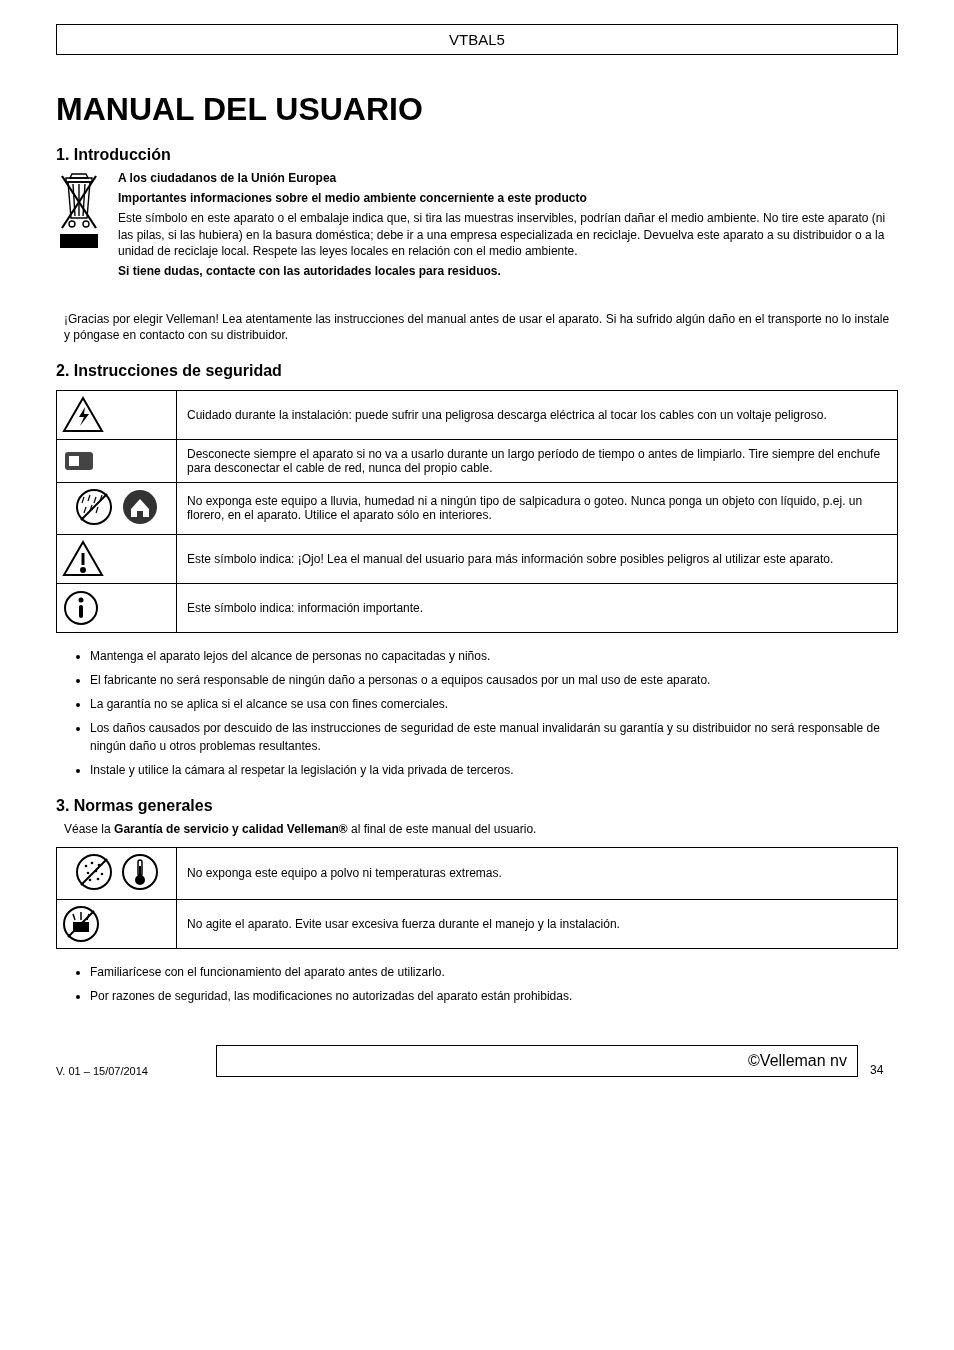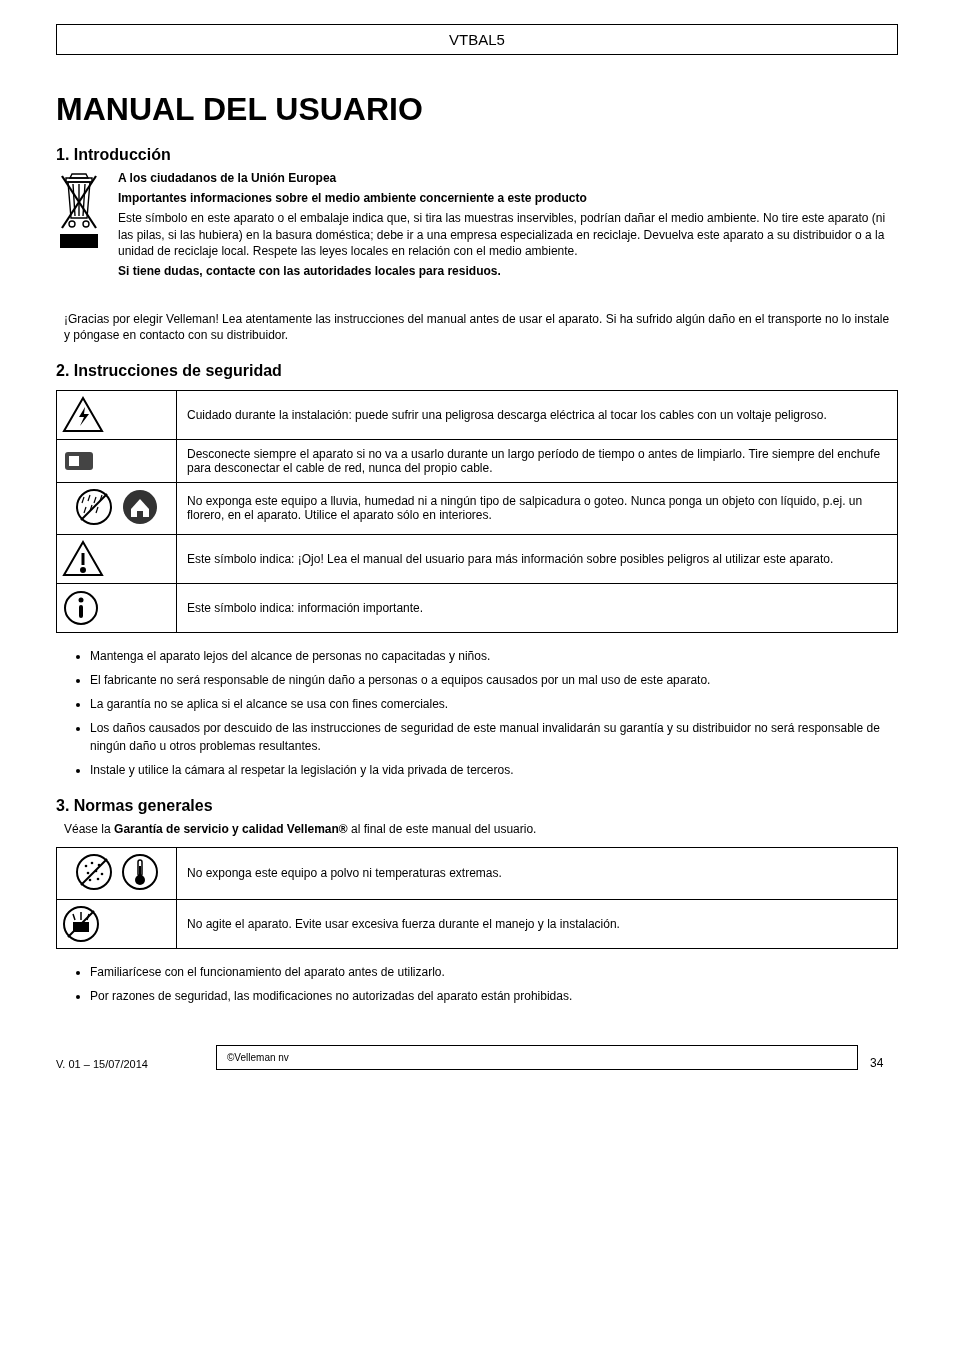--- a/index.html
+++ b/index.html
@@ -74,22 +74,22 @@
     display: flex;
     justify-content: space-between;
     align-items: flex-end;
     margin-top: 40px;
     font-size: 12px;
   }
   .footer-box {
     border: 1px solid #000;
     padding: 6px 10px;
     flex: 1;
-    text-align: left;
-    font-size: 10px;
+    text-align: right;
+    font-size: 16px;
   }
   .footer-pageno {
     width: 40px;
     text-align: left;
     padding-left: 12px;
   }
 
   
   svg { display: block; }
 </style>

